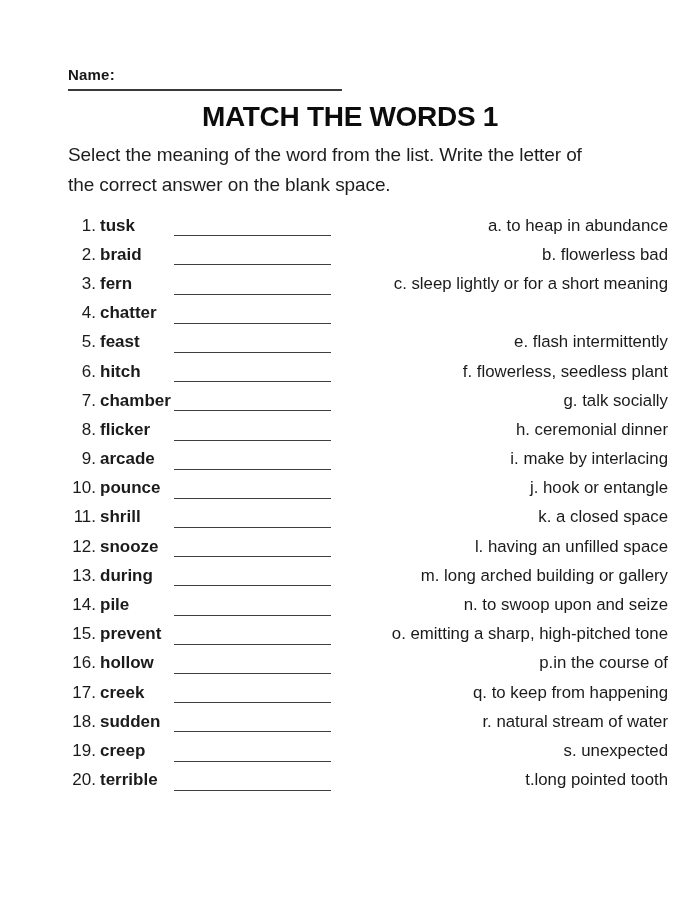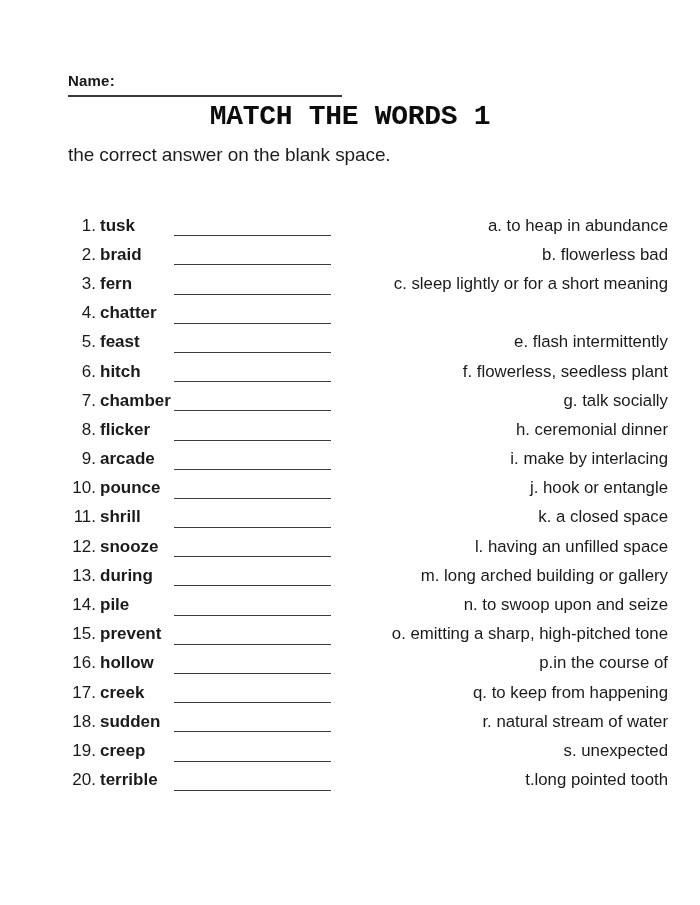--- a/index.html
+++ b/index.html
@@ -14,21 +14,21 @@
     position: relative;
     width: 700px;
     height: 905px;
     background: #ffffff;
     font-family: "Liberation Sans", "DejaVu Sans", sans-serif;
     color: #1c1c1c;
   }
   .name-block {
     position: absolute;
     left: 68px;
-    top: 72px;
+    top: 66px;
     width: 274px;
   }
   .name-label {
     font-size: 15px;
     font-weight: 700;
     color: #171717;
     letter-spacing: 0.2px;
   }
   .name-underline {
     position: absolute;
@@ -41,21 +41,20 @@
   .page-title {
     position: absolute;
     left: 0;
     top: 101px;
     width: 700px;
     text-align: center;
     font-size: 28px;
     font-weight: 800;
     color: #0c0c0c;
     letter-spacing: -0.3px;
-    font-family: Liberation Mono, monospace;
   }
   .instructions {
     position: absolute;
     left: 68px;
     top: 140px;
     font-size: 19px;
     line-height: 29.5px;
     color: #1d1d1d;
     letter-spacing: -0.1px;
   }
@@ -110,20 +109,21 @@
 <div class="page">
 
   <div class="name-block">
     <span class="name-label">Name:</span>
     <div class="name-underline"></div>
   </div>
 
   <div class="page-title">MATCH THE WORDS 1</div>
 
   <div class="instructions">
+    <div>Select the meaning of the word from the list. Write the letter of</div>
     <div>the correct answer on the blank space.</div>
   </div>
 
   <div class="match-list">
     <div class="row">
       <span class="num">1.</span>
       <span class="word">tusk</span>
       <span class="blank"></span>
       <span class="def">a. to heap in abundance</span>
     </div>

